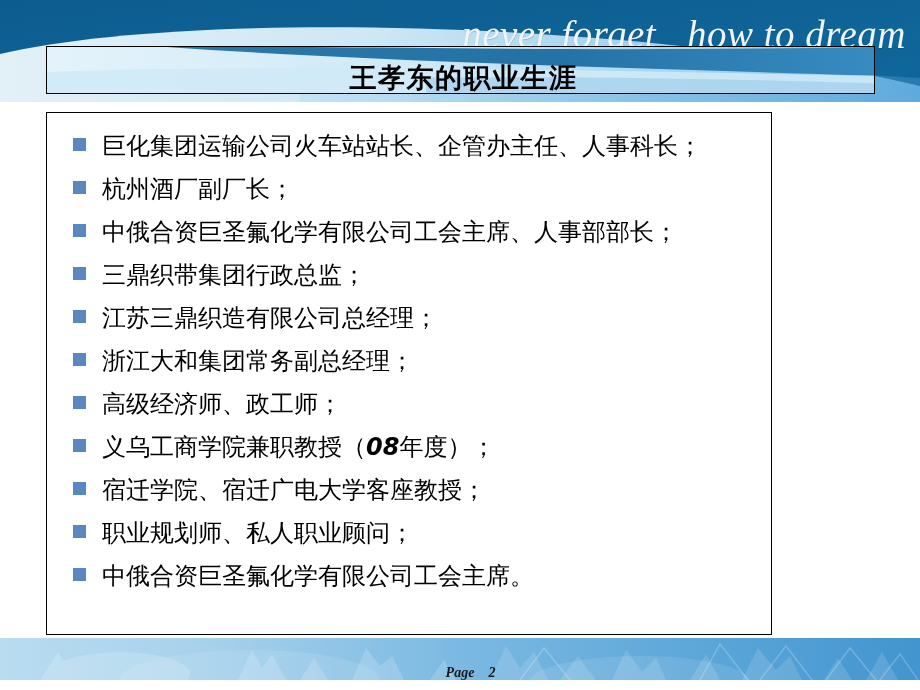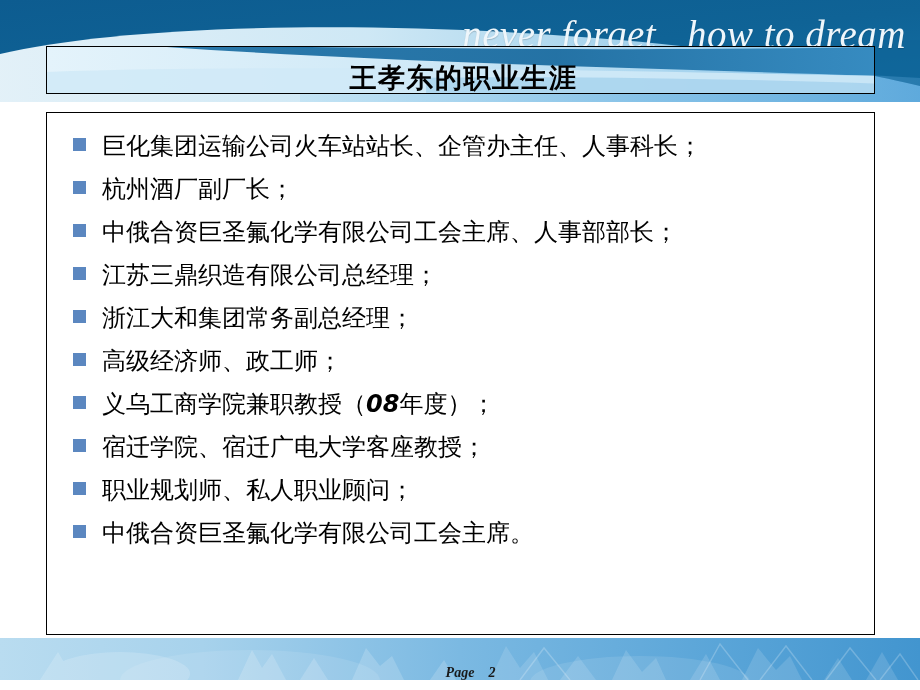--- a/index.html
+++ b/index.html
@@ -93,21 +93,21 @@
     padding-left: 6px;
     z-index: 3;
     margin-top: 8px;
   }
 
   
   .content-box {
     position: absolute;
     left: 46px;
     top: 112px;
-    width: 829px;
+    width: 726px;
     height: 523px;
     border: 1.8px solid #000000;
     box-sizing: border-box;
     background: #ffffff;
     padding: 12px 10px 10px 12px;
   }
   .bullet-list {
     list-style: none;
     margin: 0;
     padding: 0;
@@ -247,20 +247,24 @@
           <span class="bullet-marker"></span>
           <span class="bullet-text">巨化集团运输公司火车站站长、企管办主任、人事科长；</span>
         </li>
         <li class="bullet-item">
           <span class="bullet-marker"></span>
           <span class="bullet-text">杭州酒厂副厂长；</span>
         </li>
         <li class="bullet-item">
           <span class="bullet-marker"></span>
           <span class="bullet-text">中俄合资巨圣氟化学有限公司工会主席、人事部部长；</span>
+        </li>
+        <li class="bullet-item">
+          <span class="bullet-marker"></span>
+          <span class="bullet-text">三鼎织带集团行政总监；</span>
         </li>
         <li class="bullet-item">
           <span class="bullet-marker"></span>
           <span class="bullet-text">江苏三鼎织造有限公司总经理；</span>
         </li>
         <li class="bullet-item">
           <span class="bullet-marker"></span>
           <span class="bullet-text">浙江大和集团常务副总经理；</span>
         </li>
         <li class="bullet-item">

